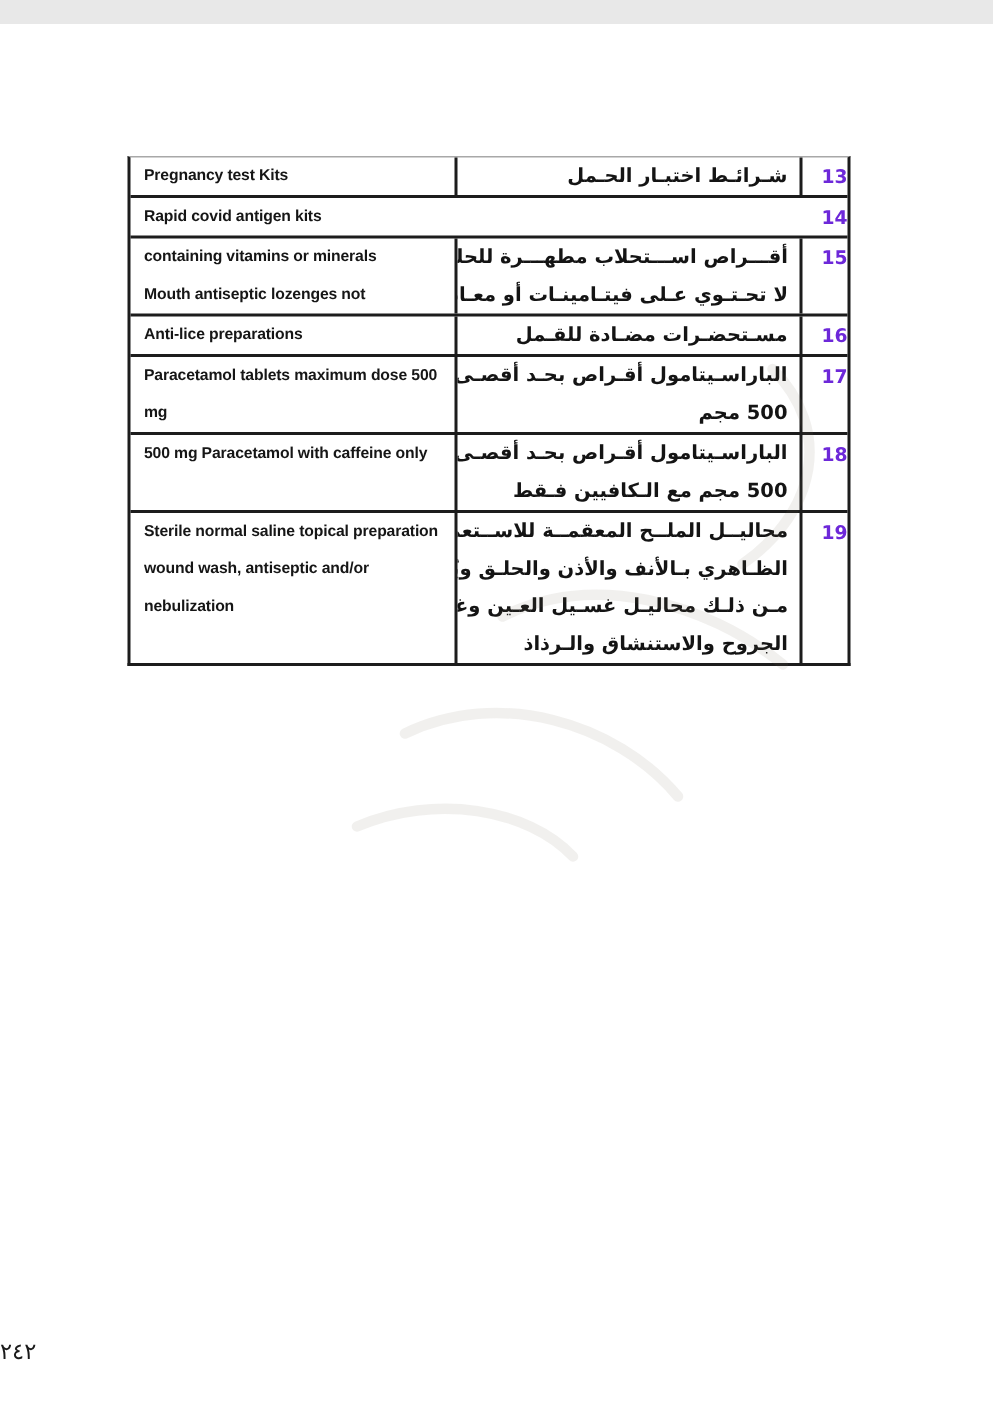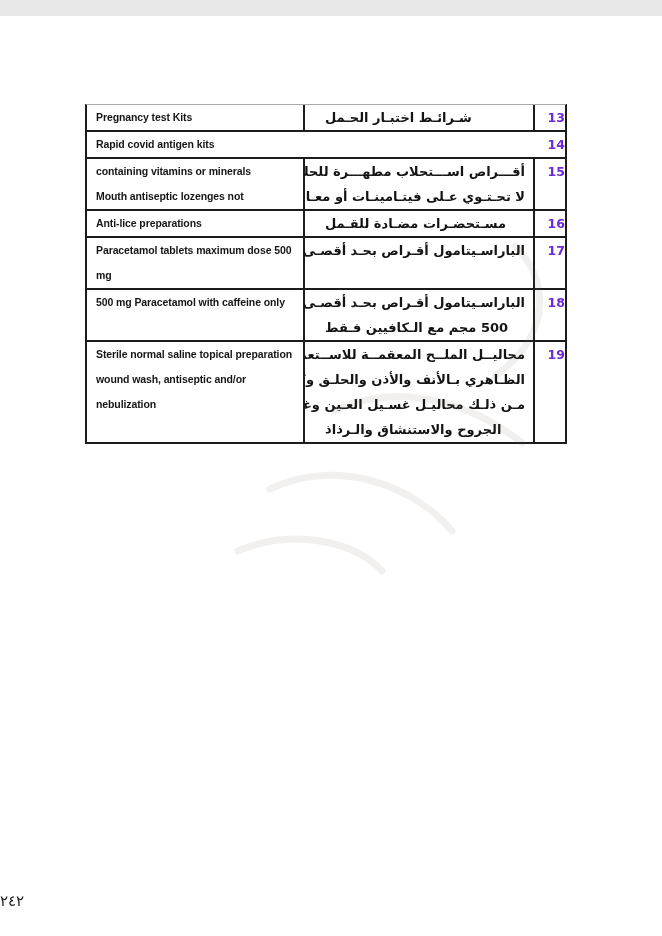--- a/index.html
+++ b/index.html
@@ -44,21 +44,21 @@
     padding-right: 2px;
     box-sizing: border-box;
   }
   .cell-ar {
     width: 232px;
     box-sizing: border-box;
     border-left: 2px solid #1c1c1c;
     border-right: 2px solid #1c1c1c;
     padding-left: 20px;
     padding-right: 8px;
-    text-align: left;
+    text-align: right;
     direction: rtl;
     font-family: "DejaVu Sans", sans-serif;
   }
   .cell-num {
     flex: 1;
     text-align: right;
     font-weight: bold;
     font-size: 12.5px;
     line-height: 25px;
     color: #6d28d9;
@@ -154,20 +154,21 @@
       <div class="cell cell-num">16</div>
     </div>
 
     <div class="t-row">
       <div class="cell cell-en">
           <div class="line">Paracetamol tablets maximum dose 500</div>
           <div class="line">mg</div>
         </div>
       <div class="cell cell-ar">
           <div class="line">الباراسـيتامول أقـراص بحـد أقصـى تـركـيز</div>
+          <div class="line">500 مجم</div>
         </div>
       <div class="cell cell-num">17</div>
     </div>
 
     <div class="t-row">
       <div class="cell cell-en">
           <div class="line">500 mg Paracetamol with caffeine only</div>
         </div>
       <div class="cell cell-ar">
           <div class="line">الباراسـيتامول أقـراص بحـد أقصـى تـركـيز</div>

